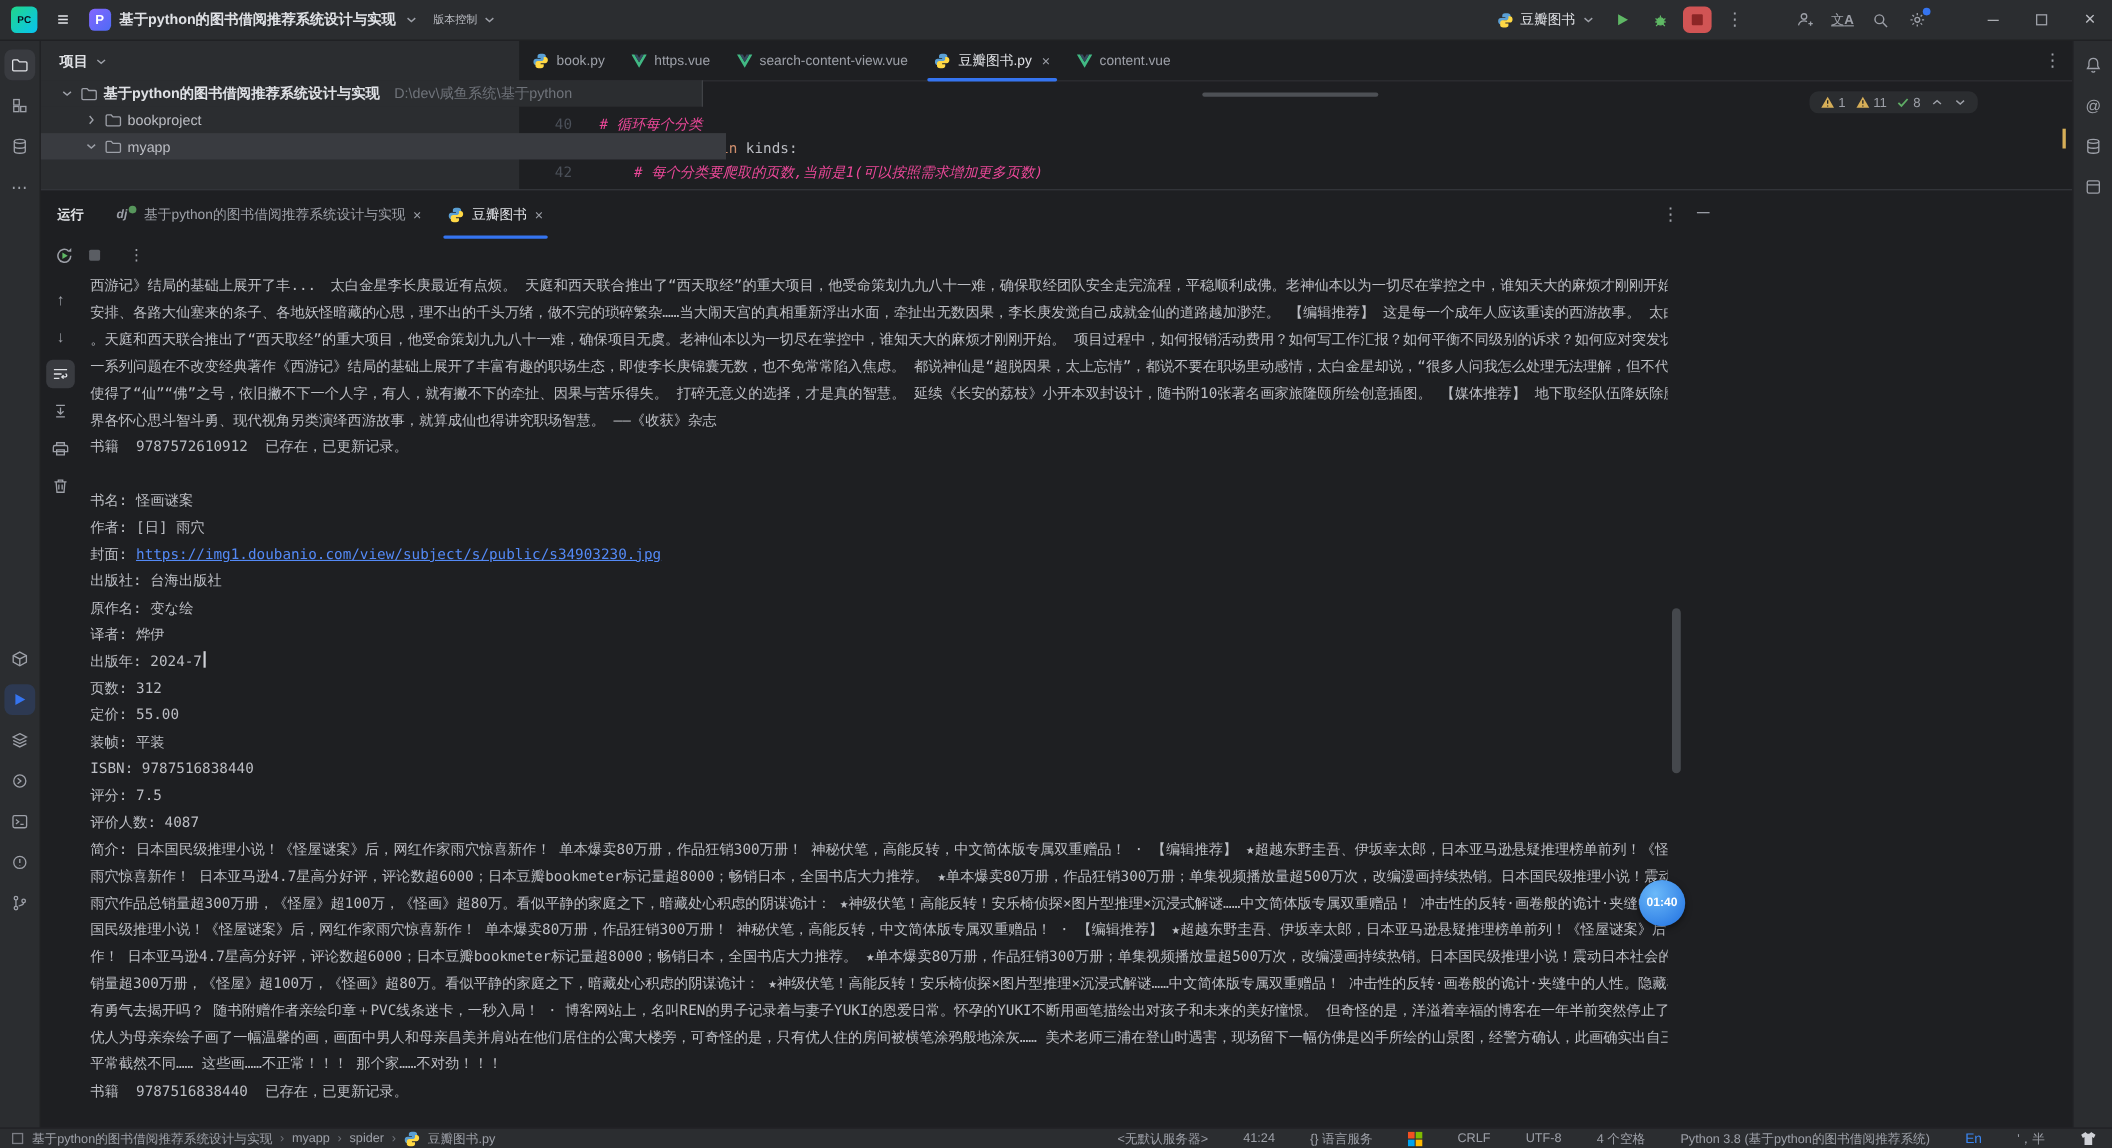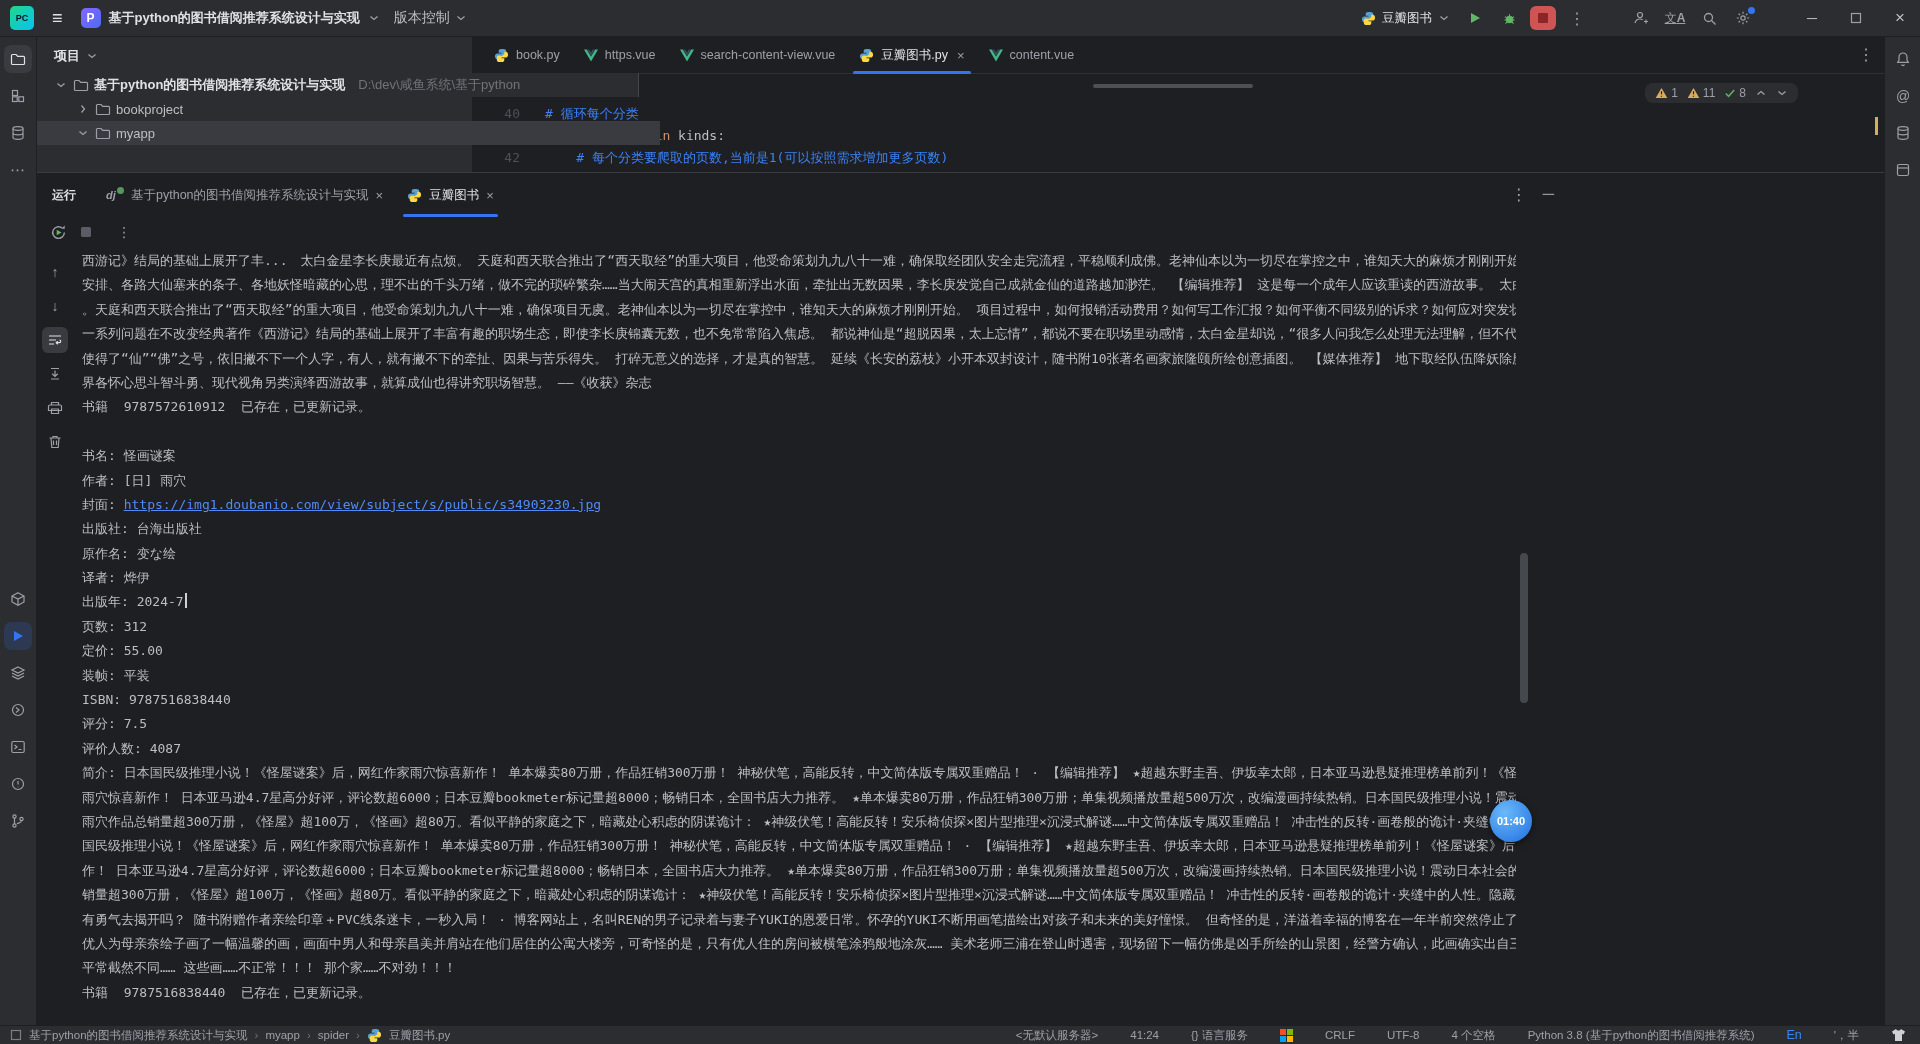--- a/index.html
+++ b/index.html
@@ -9,21 +9,21 @@
   #titlebar{position:absolute;left:0;top:0;width:1920px;height:36px;background:#2b2d30;
             border-bottom:1px solid #1e1f22;display:flex;align-items:center;z-index:7;}
   .tb-left{display:flex;align-items:center;gap:14px;padding-left:10px;}
   .logo{width:24px;height:24px;border-radius:5px;background:linear-gradient(135deg,#21d789,#07c3f2);
         display:flex;align-items:center;justify-content:center;font-size:9px;font-weight:bold;color:#07101c;}
   .hamburger{font-size:18px;color:#dfe1e5;padding:0 4px;cursor:default;}
   .proj-chip{display:flex;align-items:center;gap:8px;}
   .proj-badge{width:20px;height:20px;border-radius:5px;background:linear-gradient(135deg,#8566ff,#4d6bf5);
               color:#fff;font-size:12px;font-weight:bold;display:flex;align-items:center;justify-content:center;}
   .proj-name{font-size:13px;font-weight:bold;color:#dfe1e5;}
-  .tb-item{font-size:14px;color:#bcbec4;display:flex;align-items:center;gap:5px;}
+  .tb-item{font-size:10px;color:#bcbec4;display:flex;align-items:center;gap:5px;}
   .tb-right{margin-left:auto;display:flex;align-items:center;gap:4px;}
   .tb-btn{width:30px;height:28px;display:flex;align-items:center;justify-content:center;color:#9da0a8;}
   .run-config{display:flex;align-items:center;gap:6px;font-size:12.5px;color:#dfe1e5;margin-right:6px;}
   .stop-chip{width:26px;height:24px;border-radius:6px;background:#d15454;display:flex;align-items:center;justify-content:center;}
   .stop-chip .sq{width:10px;height:10px;background:#8c2626;border-radius:1px;}
   .gear-wrap{position:relative;}
   .gear-dot{position:absolute;top:3px;right:3px;width:7px;height:7px;border-radius:50%;background:#3574f0;}
   .win-ctl{width:40px;height:36px;display:flex;align-items:center;justify-content:center;color:#bcbec4;font-size:14px;}
   .tb-gap{width:26px;}
   
@@ -42,31 +42,31 @@
   .tree-row{display:flex;align-items:center;gap:5px;height:24px;font-size:13px;color:#bcbec4;white-space:nowrap;overflow:hidden;}
   .tree-row .chev{width:14px;display:flex;justify-content:center;color:#9da0a8;flex:0 0 14px;}
   .tree-row .fold{color:#9da0a8;display:flex;flex:0 0 16px;}
   .tree-row.bold .lbl{font-weight:bold;color:#dfe1e5;}
   .tree-row .path{color:#6f737a;margin-left:8px;}
   .tree-row.overlay{width:584px;background:#2b2d30;border-right:1px solid #43454a;}
   .tree-row.selected{width:584px;background:#393b40;}
   .lvl0{padding-left:18px;} .lvl1{padding-left:40px;}
   
   #editor{position:absolute;left:472px;top:37px;width:1412px;height:135px;background:#1e1f22;z-index:1;overflow:hidden;}
-  #editor-tabs{display:flex;align-items:stretch;height:36px;border-bottom:1px solid #303136;padding-left:10px;position:relative;}
+  #editor-tabs{display:flex;align-items:stretch;height:36px;border-bottom:1px solid #303136;position:relative;}
   .etab{display:flex;align-items:center;gap:7px;padding:0 12px;font-size:12.5px;color:#9da0a8;position:relative;}
   .etab.active{color:#dfe1e5;}
   .etab.active:after{content:"";position:absolute;left:6px;right:6px;bottom:-1px;height:3px;background:#3574f0;border-radius:2px;}
   .etab .x{color:#9da0a8;font-size:13px;margin-left:2px;}
   .etabs-more{position:absolute;right:10px;top:8px;color:#9da0a8;}
   #hscroll{position:absolute;left:621px;top:47px;width:160px;height:4px;background:#4d5055;border-radius:2px;}
   .code-row{position:absolute;left:0;right:0;height:22px;line-height:22px;font-family:"DejaVu Sans Mono",monospace;font-size:13px;white-space:pre;}
   .code-row .ln{position:absolute;left:0;width:48px;text-align:right;color:#4b5059;}
   .code-row .src{position:absolute;left:73px;}
-  .tok-cmt{color:#3b82f6;} .tok-kw{color:#cf8e6d;} .tok-pl{color:#bcbec4;}
+  .tok-cmt{color:#ec4899;font-style:italic;} .tok-kw{color:#cf8e6d;} .tok-pl{color:#bcbec4;}
   #inspections{position:absolute;right:86px;top:46px;display:flex;align-items:center;gap:9px;font-size:12px;color:#9da0a8;
                background:#2b2d30;border-radius:8px;padding:3px 10px;}
   .insp-item{display:flex;align-items:center;gap:3px;}
   #edit-mark{position:absolute;right:6px;top:80px;width:3px;height:18px;background:#d6ae58;}
   
   #run-panel{position:absolute;left:36px;top:172px;width:1848px;height:854px;background:#1e1f22;border-top:1px solid #393b40;z-index:4;}
   #run-header{position:absolute;left:0;top:0;right:0;height:44px;display:flex;align-items:center;}
   #run-title{font-size:12px;font-weight:bold;color:#dfe1e5;padding: 0 18px 0 16px;}
   .rtab{display:flex;align-items:center;gap:7px;padding:0 12px;height:44px;font-size:12.5px;color:#9da0a8;position:relative;}
   .rtab.active{color:#dfe1e5;}

